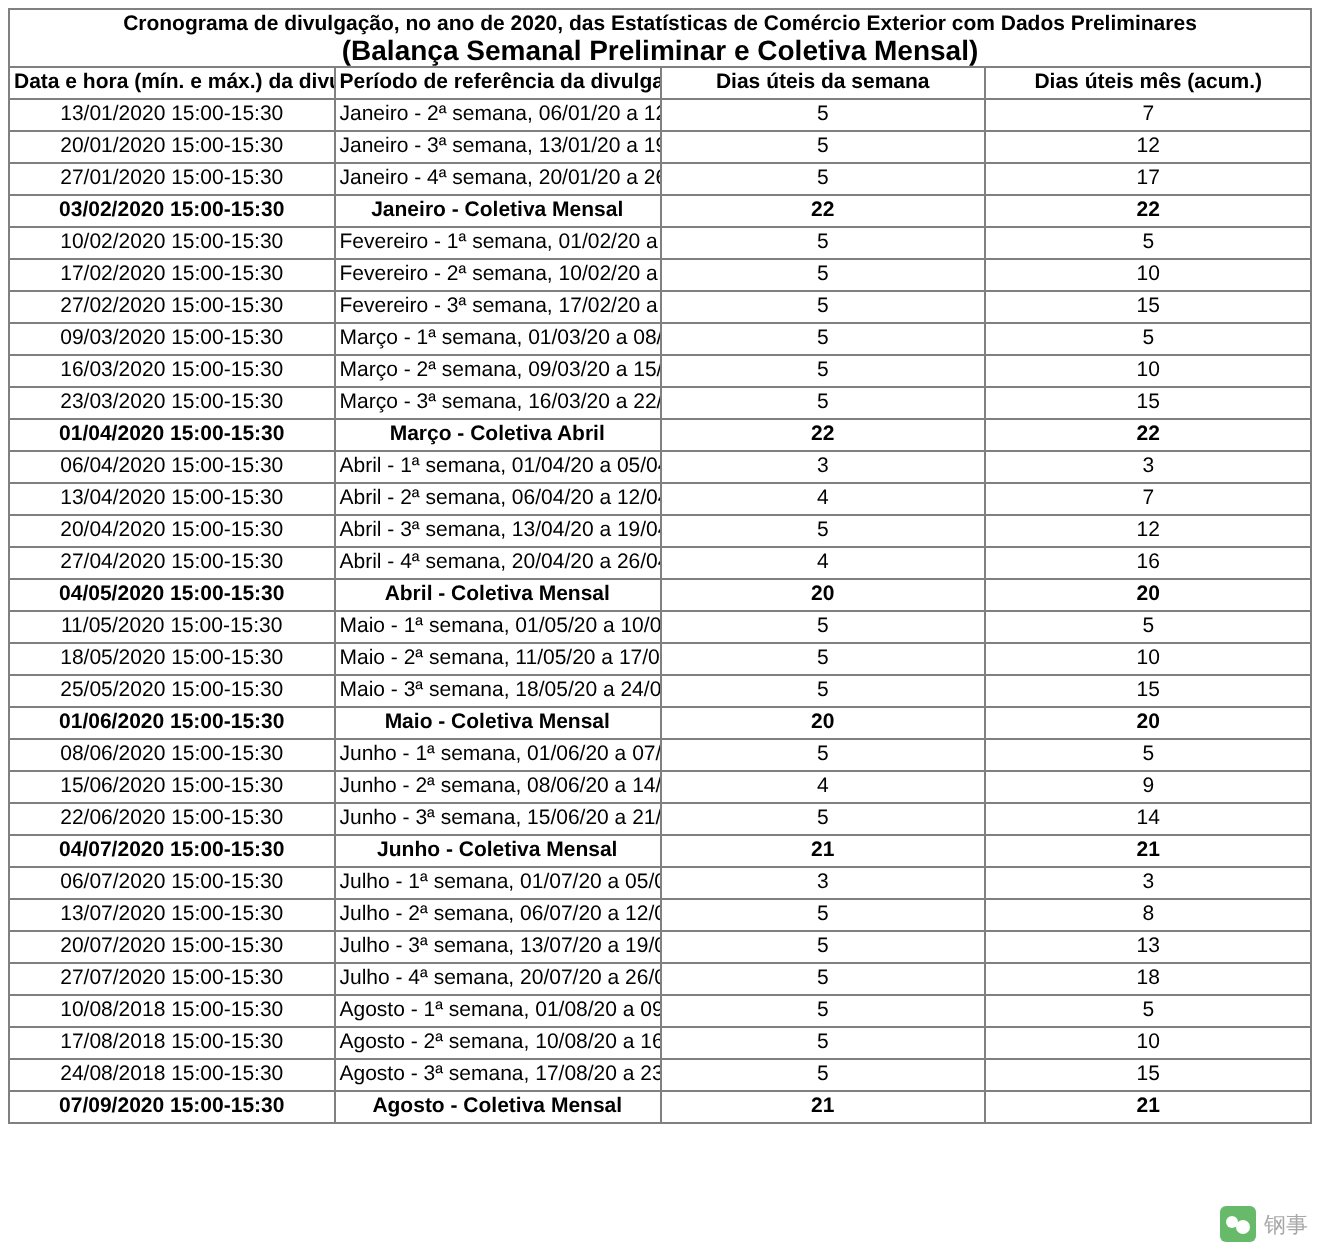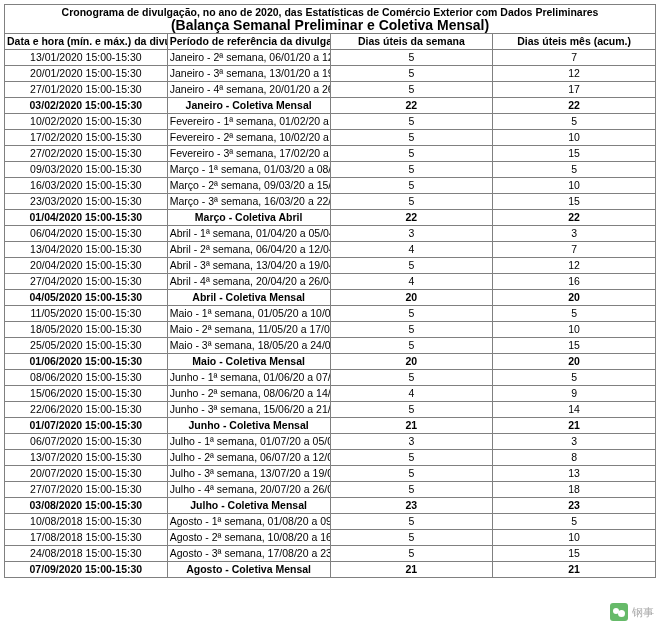--- a/index.html
+++ b/index.html
@@ -264,21 +264,21 @@
           <td class="c3">4</td>
           <td class="c4">9</td>
         </tr>
         <tr>
           <td class="c1">22/06/2020  15:00-15:30</td>
           <td class="c2">Junho - 3ª semana, 15/06/20  a  21/06/20</td>
           <td class="c3">5</td>
           <td class="c4">14</td>
         </tr>
         <tr class="monthly">
-          <td class="c1">01/07/2020  15:00-15:30</td>
+          <td class="c1">04/07/2020  15:00-15:30</td>
           <td class="c2">Junho - Coletiva Mensal</td>
           <td class="c3">21</td>
           <td class="c4">21</td>
         </tr>
         <tr>
           <td class="c1">06/07/2020  15:00-15:30</td>
           <td class="c2">Julho - 1ª semana, 01/07/20  a  05/07/20</td>
           <td class="c3">3</td>
           <td class="c4">3</td>
         </tr>
@@ -293,26 +293,20 @@
           <td class="c2">Julho - 3ª semana, 13/07/20  a  19/07/20</td>
           <td class="c3">5</td>
           <td class="c4">13</td>
         </tr>
         <tr>
           <td class="c1">27/07/2020  15:00-15:30</td>
           <td class="c2">Julho - 4ª semana, 20/07/20  a  26/07/20</td>
           <td class="c3">5</td>
           <td class="c4">18</td>
         </tr>
-        <tr class="monthly">
-          <td class="c1">03/08/2020  15:00-15:30</td>
-          <td class="c2">Julho - Coletiva Mensal</td>
-          <td class="c3">23</td>
-          <td class="c4">23</td>
-        </tr>
         <tr>
           <td class="c1">10/08/2018  15:00-15:30</td>
           <td class="c2">Agosto - 1ª semana, 01/08/20  a  09/08/20</td>
           <td class="c3">5</td>
           <td class="c4">5</td>
         </tr>
         <tr>
           <td class="c1">17/08/2018  15:00-15:30</td>
           <td class="c2">Agosto - 2ª semana, 10/08/20  a  16/08/20</td>
           <td class="c3">5</td>

